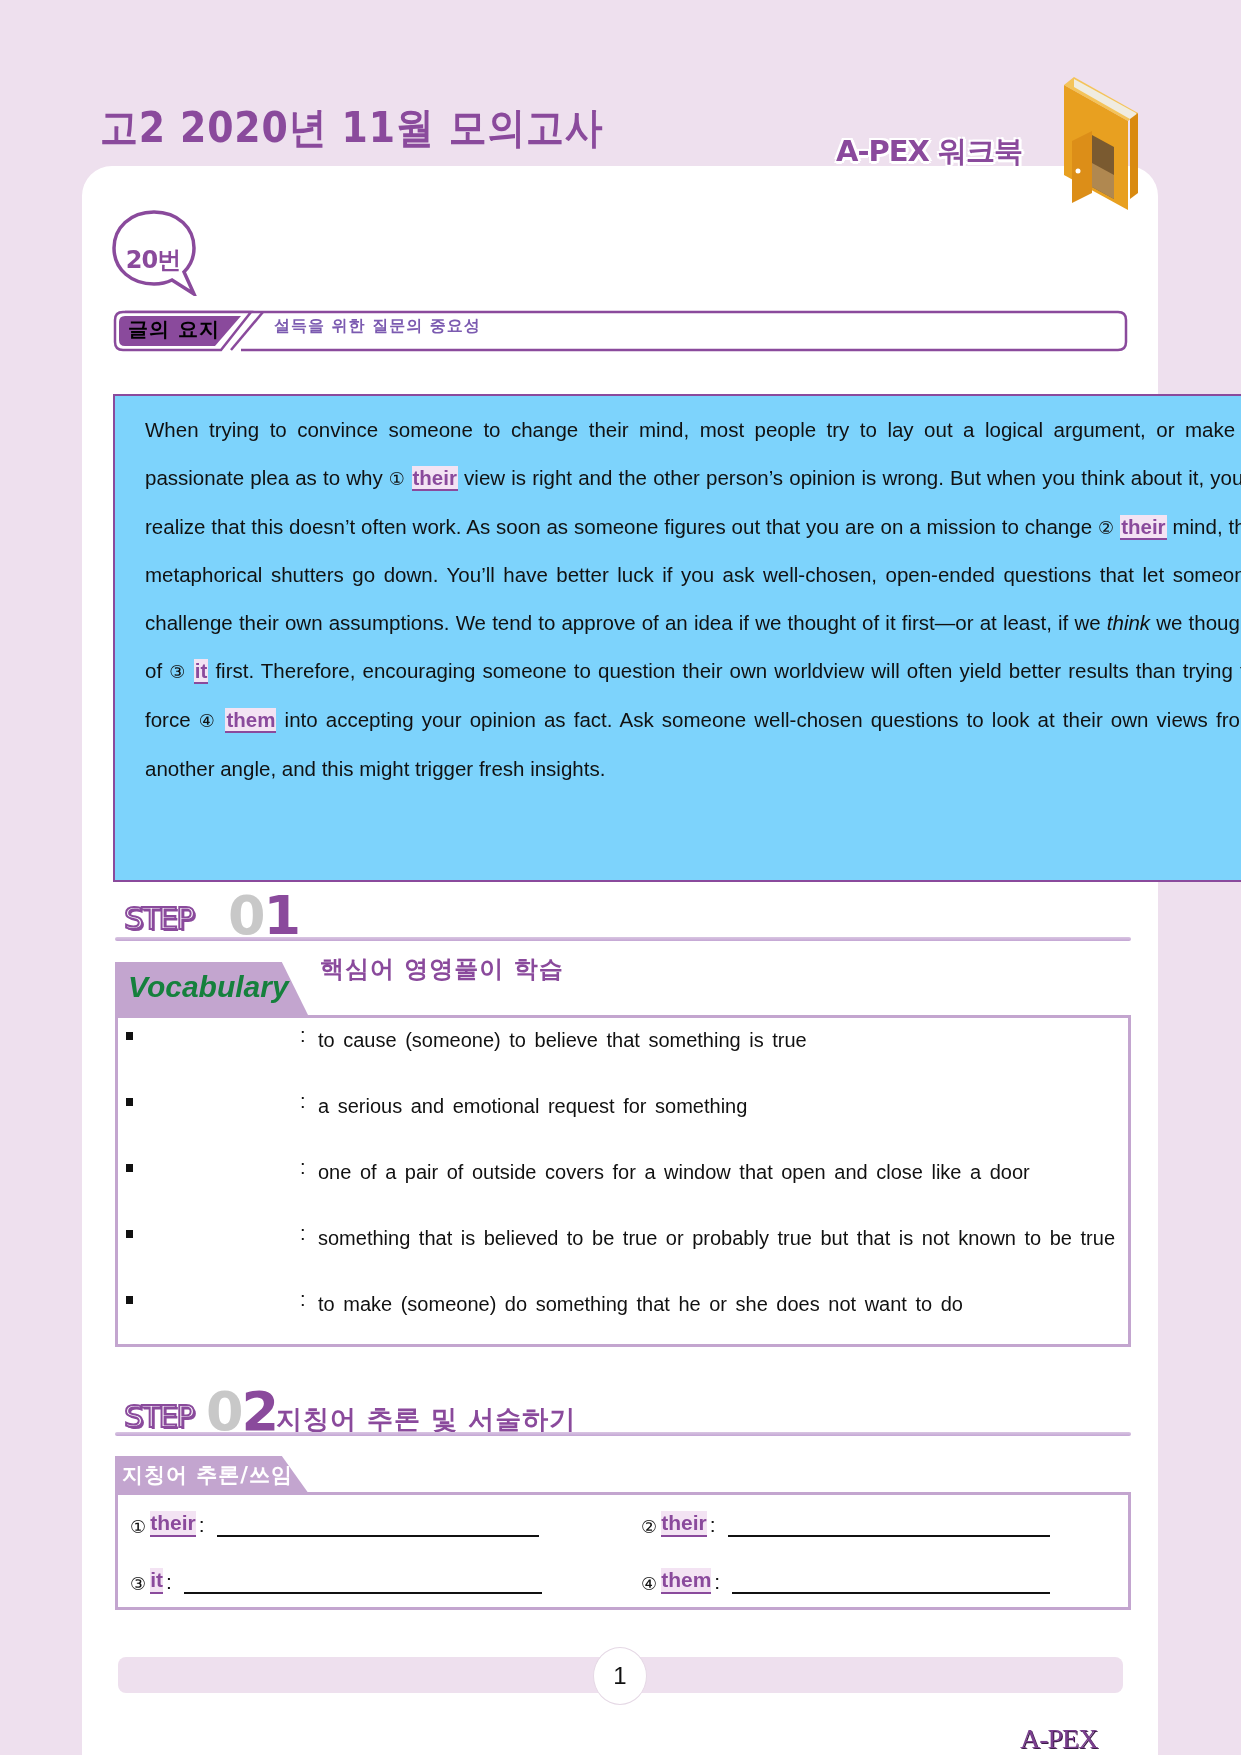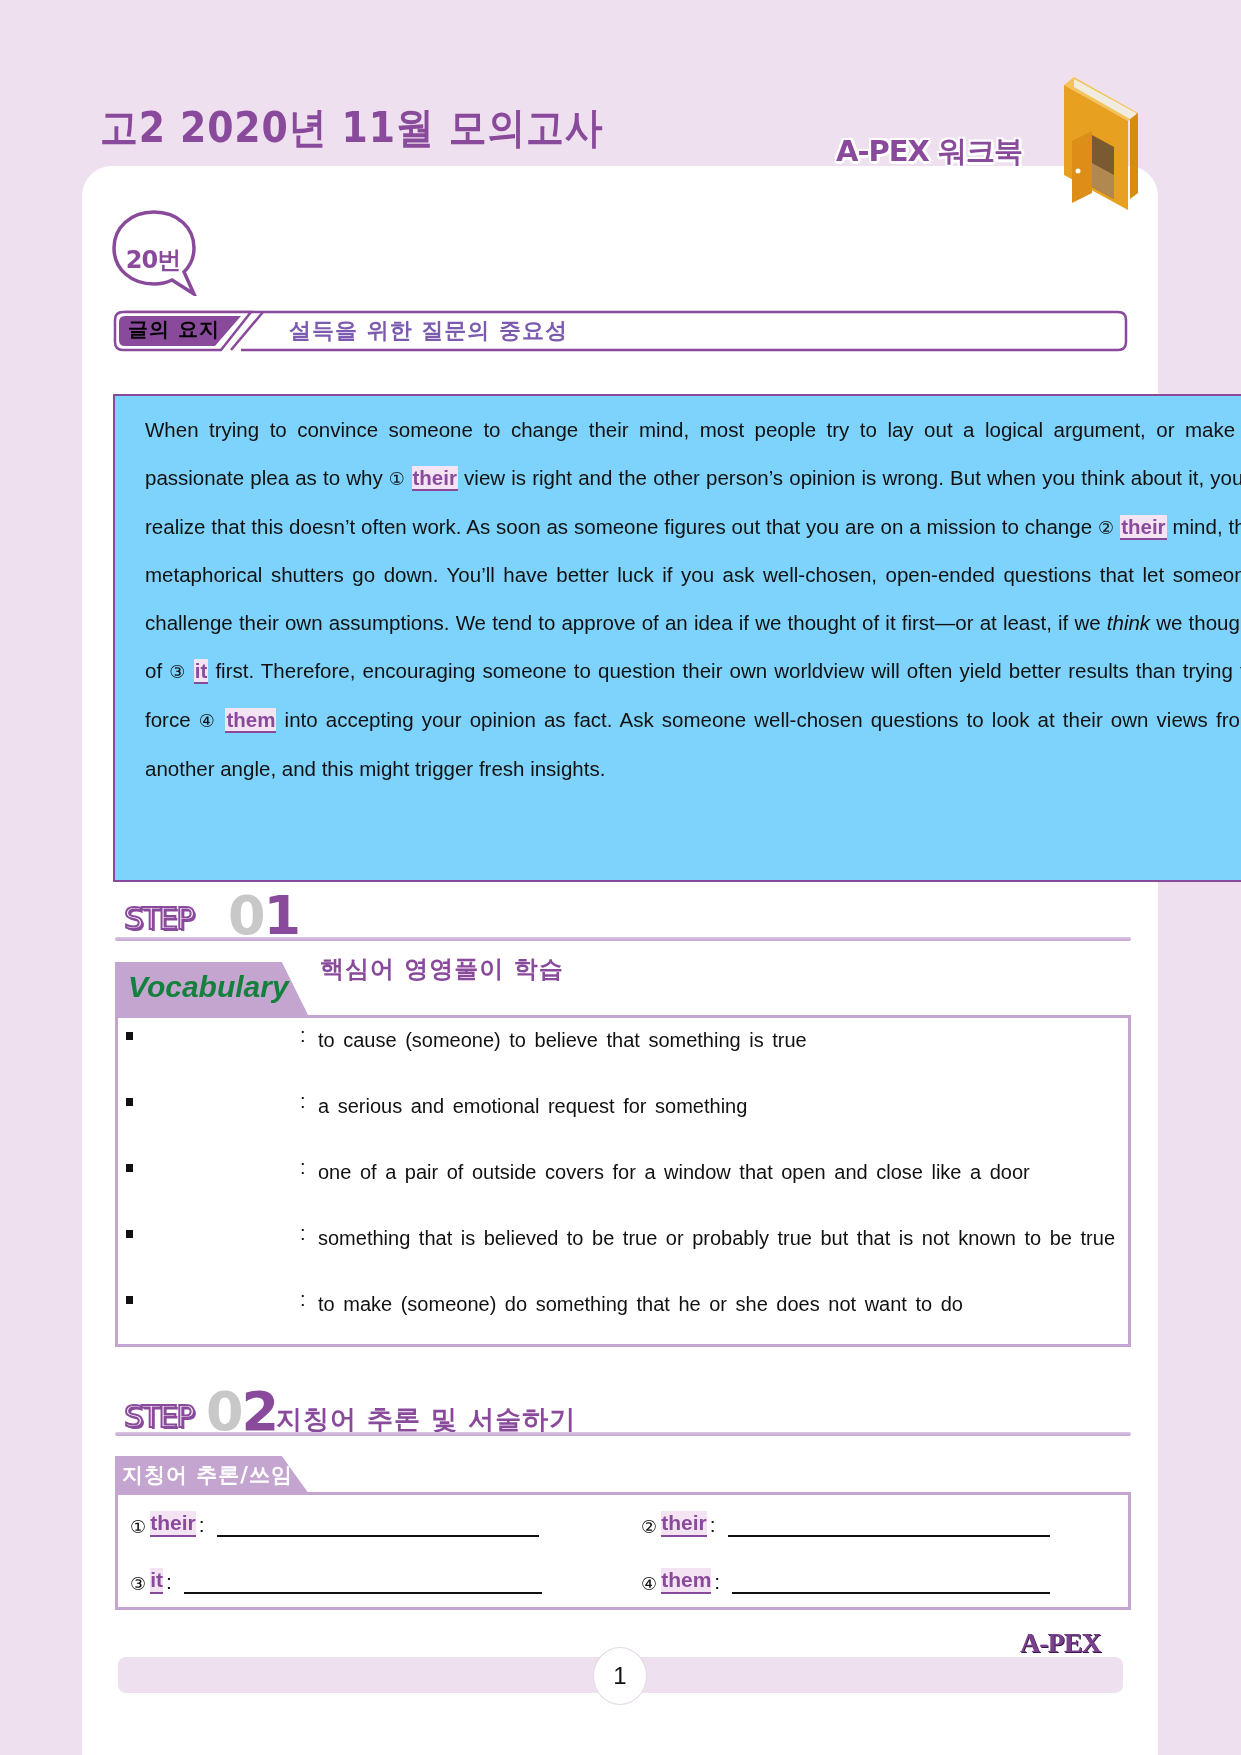--- a/index.html
+++ b/index.html
@@ -39,21 +39,21 @@
 
   .summary {
     left: 113px; top: 310px; width: 1015px; height: 42px;
   }
   .summary-label {
     left: 128px; top: 316px; font-family: "DejaVu Sans", sans-serif;
     font-size: 20px; font-weight: bold; color: #000000; letter-spacing: 1px;
   }
   .summary-text {
     left: 274px; top: 316px; font-family: "DejaVu Sans", sans-serif;
-    font-size: 22px; font-weight: bold; color: #7b5ab0; letter-spacing: 1px; margin-left: 15px;
+    font-size: 16px; font-weight: bold; color: #7b5ab0; letter-spacing: 1px;
   }
 
   .passage {
     left: 113px; top: 394px; width: 1172px; height: 488px;
     border: 2px solid #8a4a9c; background: #7dd3fc;
     padding: 10px 26px 0 30px;
   }
   .passage p {
     font-size: 20.5px; line-height: 47.8px; text-align: justify;
     text-align-last: left; color: #111;
@@ -116,22 +116,22 @@
     left: 118px; top: 1657px; width: 1005px; height: 36px;
     background: #eee0ee; border-radius: 8px;
   }
   .page-circle {
     left: 593px; top: 1647px; width: 54px; height: 58px;
     border-radius: 50%; background: #fff; border: 1px solid #e5d8e5;
     display: flex; align-items: center; justify-content: center;
     font-size: 24px; color: #111;
   }
   .footer-brand {
-    left: 1020px; top: 1627px; font-family: "Liberation Serif", serif;
-    font-weight: bold; font-size: 28px; color: #7a3f8e;
+    left: 1020px; top: 1723px; font-family: "Liberation Serif", serif;
+    font-weight: normal; font-size: 28px; color: #7a3f8e;
     letter-spacing: -1px; text-shadow: 1px 1px 0 #3a1a45;
   }
   .right-strip { left: 1158px; top: 166px; width: 83px; height: 1589px; background: #eee0ee; }
 </style>
 </head>
 <body>
 
 <div class="abs page-title">고2 2020년 11월 모의고사</div>
 <div class="abs brand">A-PEX 워크북</div>
 

